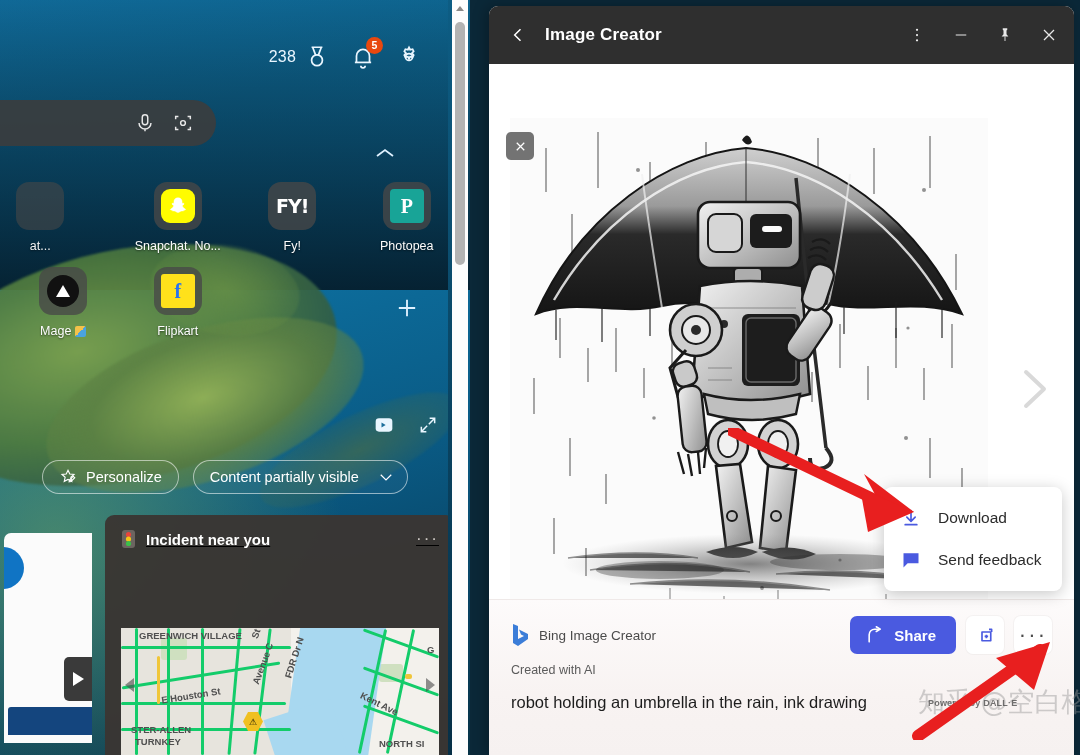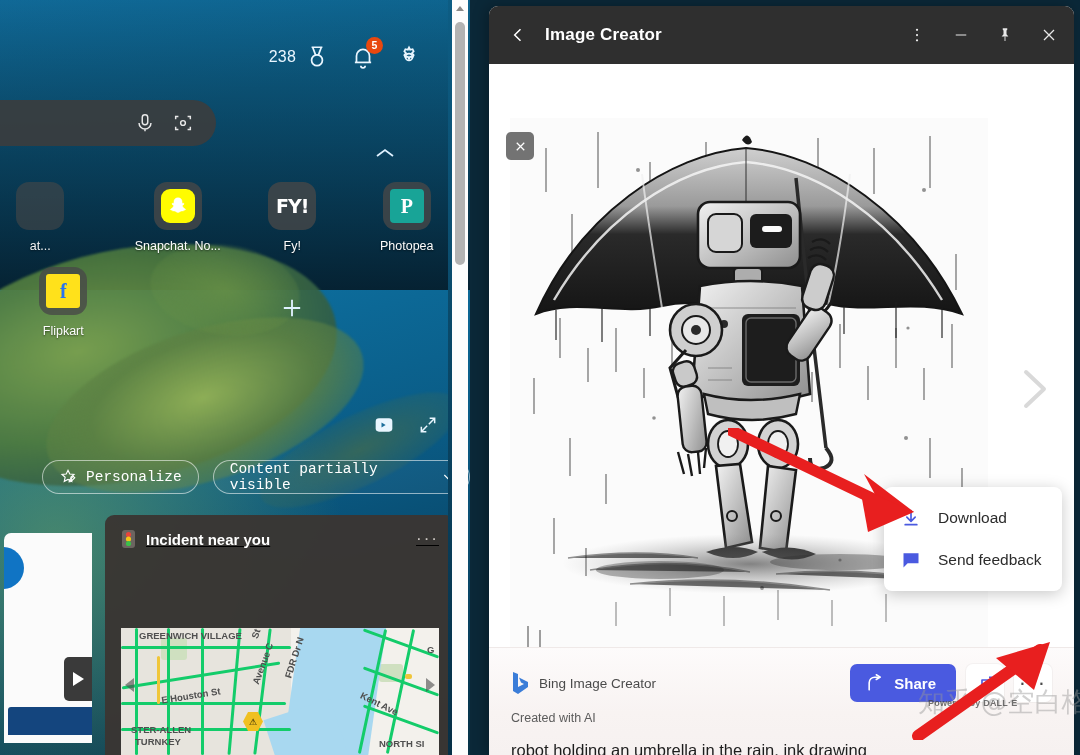--- a/index.html
+++ b/index.html
@@ -84,21 +84,21 @@
     white-space: nowrap; display: flex; align-items: center; gap: 4px;
   }
   .app-cut { opacity: .95; }
   #app-add { display: flex; align-items: center; justify-content: center; padding-top: 10px; }
 
   
   #widget-actions { position: absolute; left: 42px; top: 460px; display: flex; gap: 14px; align-items: center; }
   .pill {
     height: 34px; border-radius: 17px; border: 1px solid rgba(255,255,255,0.55);
     color: #fff; display: flex; align-items: center; gap: 9px;
-    padding: 0 16px; font-size: 14.5px; background: rgba(255,255,255,0.04); font-family: Liberation Mono, monospace;
+    padding: 0 16px; font-size: 14.5px; background: rgba(255,255,255,0.04);
   }
   #pill-content { padding-right: 12px; gap: 18px; justify-content: space-between; }
   #icon-row-small { position: absolute; right: 32px; top: 415px; display: flex; gap: 24px; align-items: center; }
   #icon-row-small svg { width: 20px; height: 20px; }
 
   
   #news-card {
     position: absolute; left: 105px; top: 515px; width: 350px; height: 240px;
     background: rgba(58,54,51,0.97); border-radius: 9px 9px 0 0;
     overflow: hidden;
@@ -181,21 +181,21 @@
     background: rgba(90,90,90,0.85); border-radius: 5px; z-index: 6;
     display: flex; align-items: center; justify-content: center;
   }
   #next-arrow { position: absolute; right: 18px; top: 298px; width: 44px; height: 54px; z-index: 6; }
 
   
   #ink { display: block; width: 478px; height: 547px; }
 
   
   #creator-footer {
-    position: absolute; left: 0; bottom: 0; width: 585px; height: 108px;
+    position: absolute; left: 0; bottom: 0; width: 585px; height: 156px;
     background: linear-gradient(180deg,#fdfbfb 0%,#f8f3f2 60%,#f6f1f0 100%);
     border-top: 1px solid #efe9e8;
   }
   #footer-row { display: flex; align-items: center; padding: 16px 22px 0 22px; gap: 10px; }
   #brand { display: flex; align-items: center; gap: 9px; }
   #brand-label { font-size: 13.5px; color: #4b4b4b; }
   #footer-actions { margin-left: auto; display: flex; align-items: center; gap: 10px; }
   #share-btn {
     height: 38px; padding: 0 20px 0 16px; border-radius: 7px; background: #4a5ae0;
     color: #fff; font-size: 15px; font-weight: 700;
@@ -309,20 +309,31 @@
       </div>
       <div class="app-cell">
         <div class="app-tile">
           <div style="width:34px;height:34px;border-radius:4px;background:#18a497;display:flex;align-items:center;justify-content:center;">
             <span style="color:#fff;font-weight:700;font-size:20px;font-family:'Liberation Serif',serif;">P</span>
           </div>
         </div>
         <span class="app-label">Photopea</span>
       </div>
 
+      <div class="app-cell">
+        <div class="app-tile">
+          <div style="width:32px;height:32px;border-radius:50%;background:#111;display:flex;align-items:center;justify-content:center;">
+            <div style="width:0;height:0;border-style:solid;border-width:0 7px 12px 7px;border-color:transparent transparent #fff transparent;"></div>
+          </div>
+        </div>
+        <span class="app-label">
+          <span>Mage</span>
+          <span style="display:inline-block;width:11px;height:11px;background:linear-gradient(135deg,#f4c24a 50%,#4aa3e0 50%);border-radius:2px;"></span>
+        </span>
+      </div>
       <div class="app-cell">
         <div class="app-tile">
           <div style="width:34px;height:34px;border-radius:3px;background:#ffe11b;display:flex;align-items:center;justify-content:center;">
             <span style="color:#2874f0;font-weight:700;font-size:20px;font-family:'Liberation Serif',serif;">f</span>
           </div>
         </div>
         <span class="app-label">Flipkart</span>
       </div>
       <div class="app-cell"></div>
       <div class="app-cell" id="app-add">

